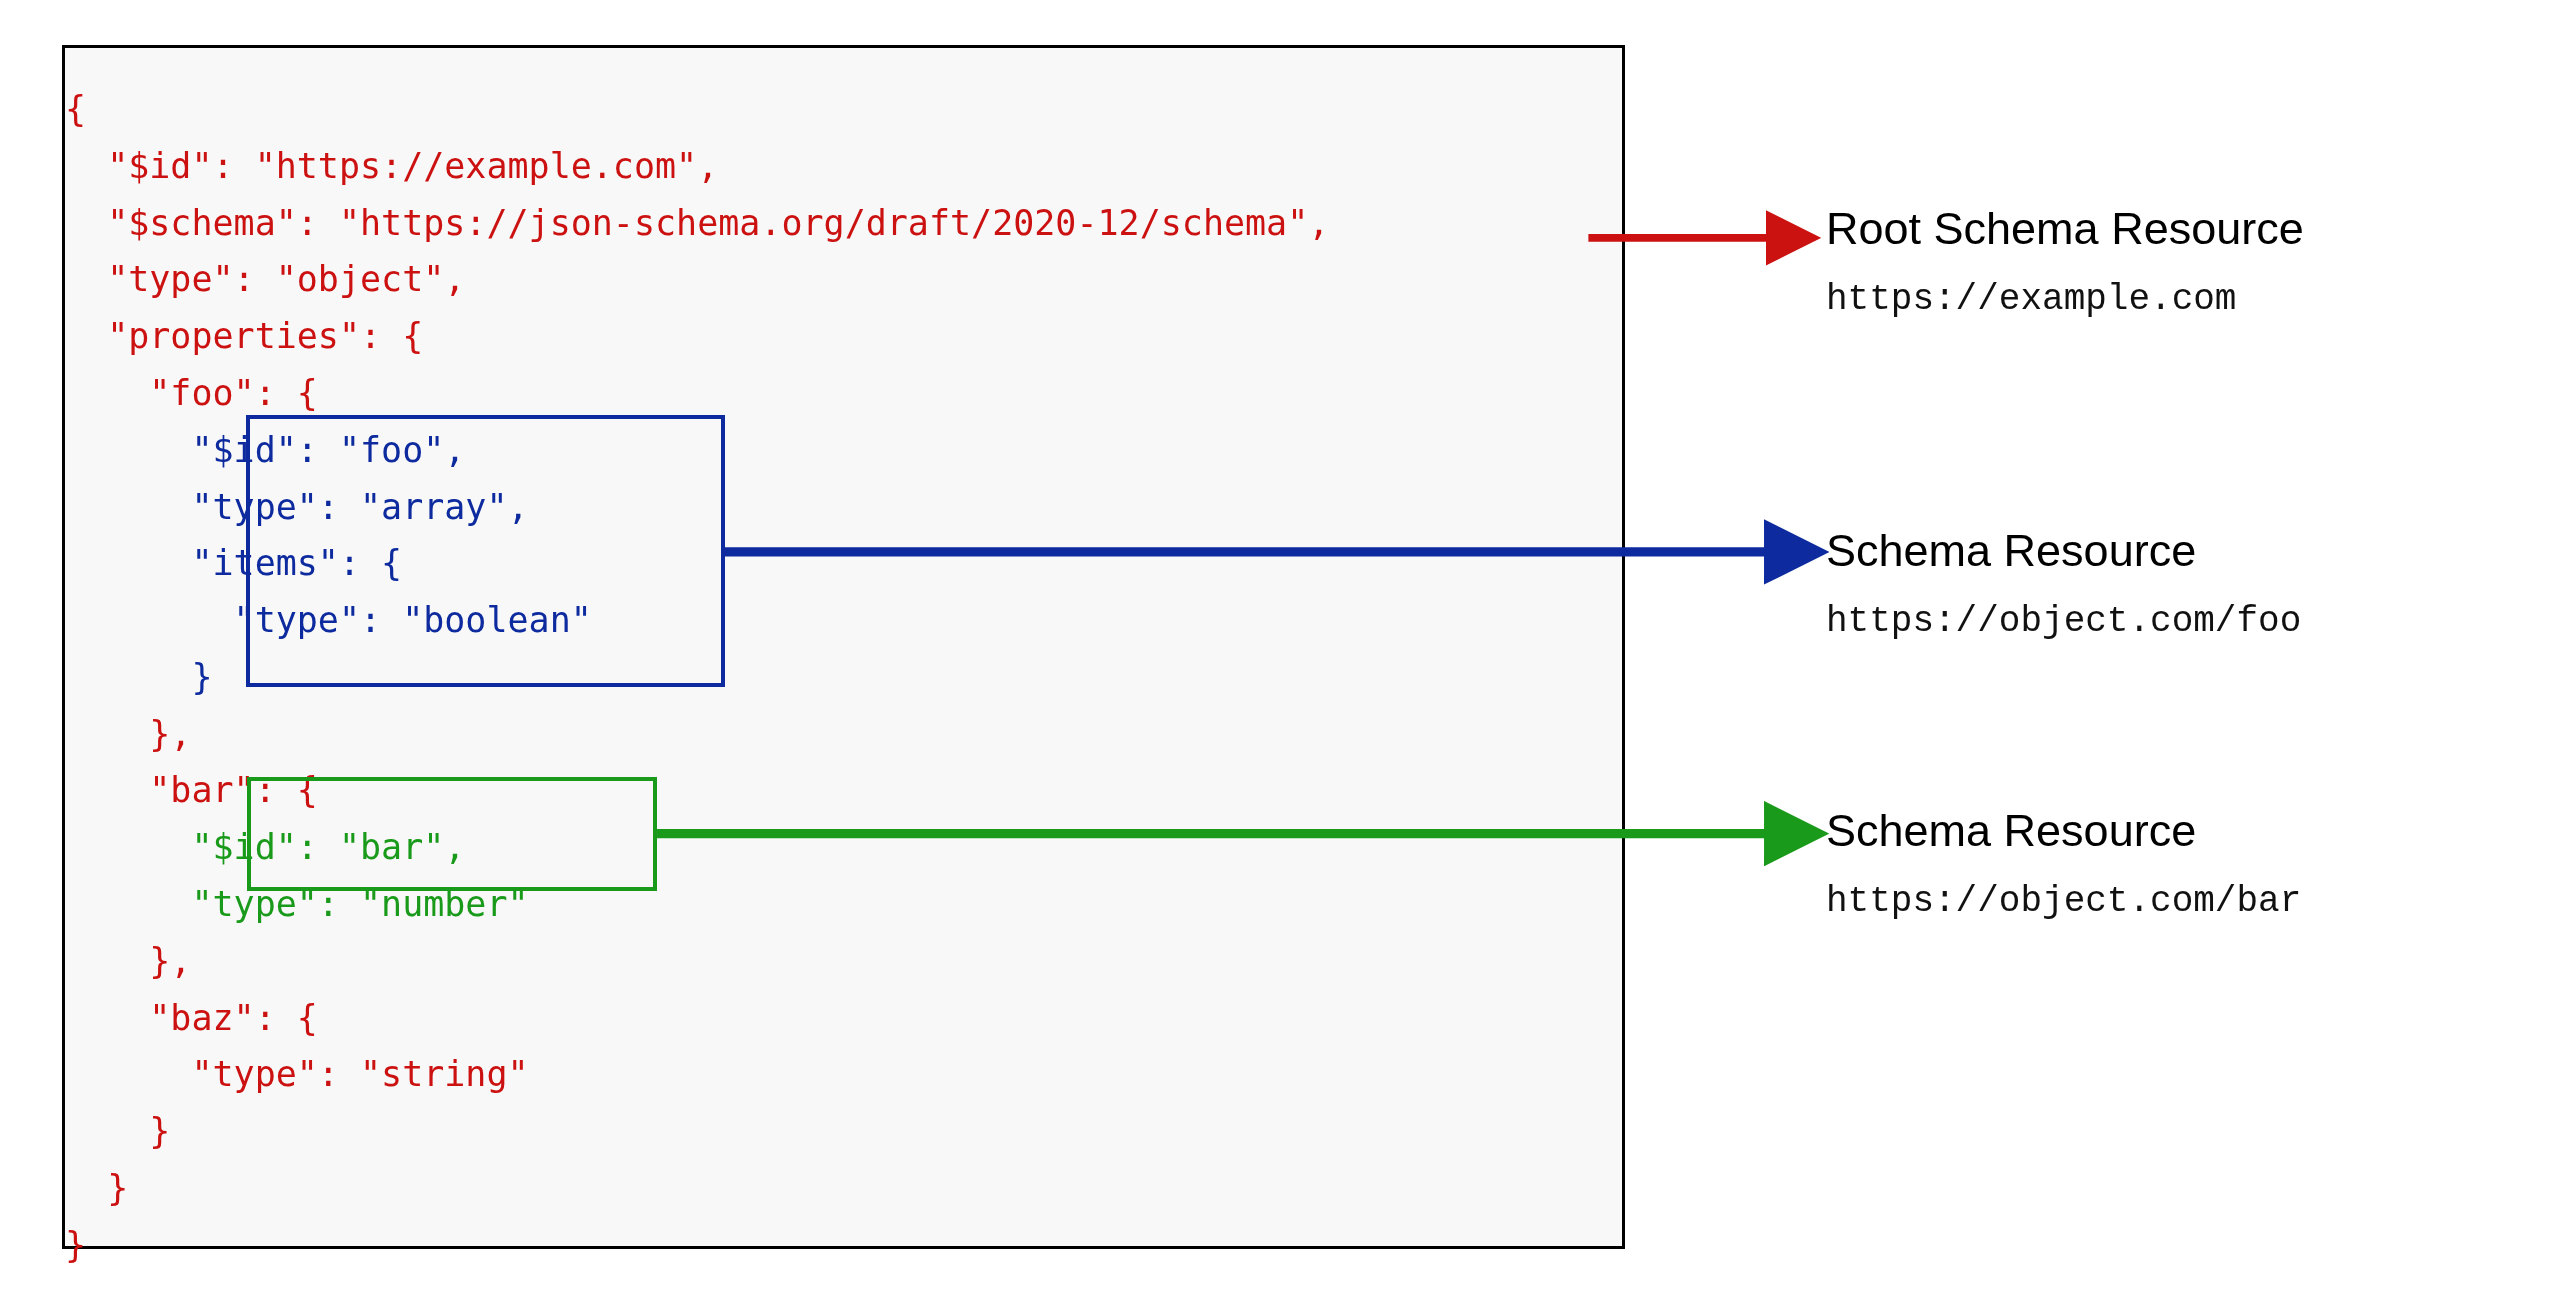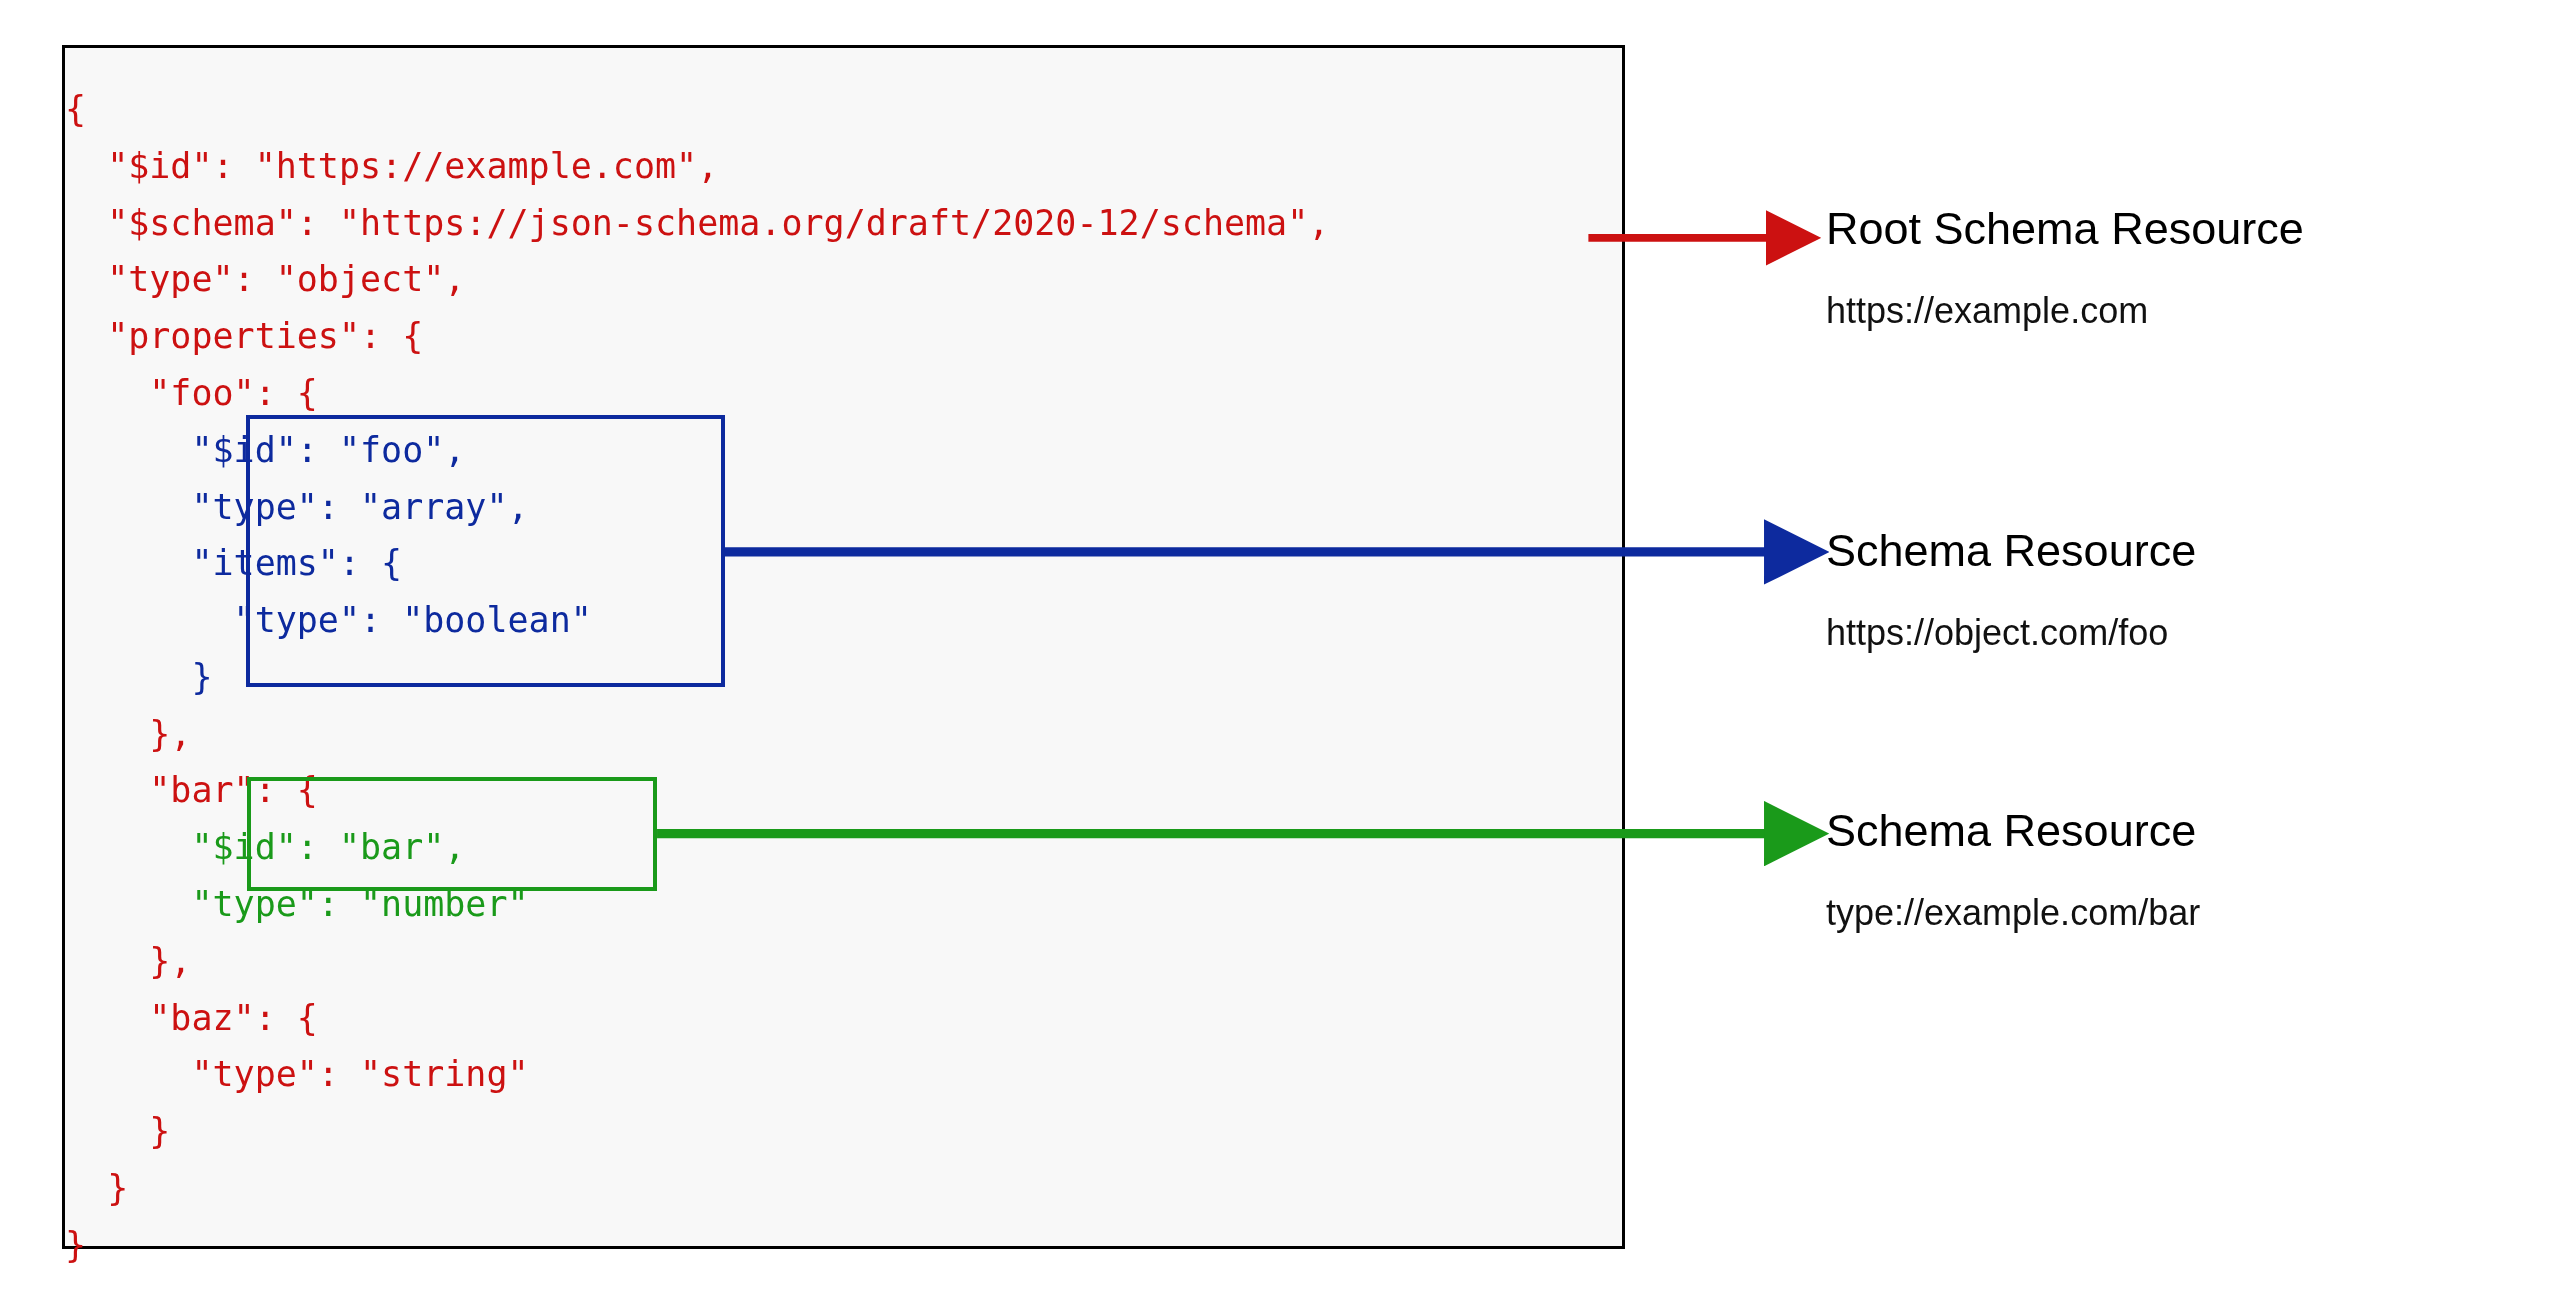--- a/index.html
+++ b/index.html
@@ -34,23 +34,23 @@
   .arrow-svg{position:absolute;overflow:visible;}
 
   
   .label-group{position:absolute;left:1826px;}
   .label-title{
     font-family:"Liberation Sans",sans-serif;
     font-weight:normal;font-size:45px;color:#000000;
     white-space:nowrap;line-height:52px;
   }
   .label-url{
-    font-family:Liberation Sans, sans-serif;
+    font-family:Liberation Mono, monospace;
     font-size:36px;color:#111111;white-space:nowrap;
-    line-height:45px;margin-top:33px;
+    line-height:45px;margin-top:22px;
   }
   #group-root{top:203px;}
   #group-foo{top:525px;}
   #group-bar{top:805px;}
 </style>
 </head>
 <body>
 
 <div id="code-panel">
   <div id="code-block">
@@ -108,15 +108,15 @@
   <div class="label-url">https://example.com</div>
 </div>
 
 <div class="label-group" id="group-foo">
   <div class="label-title">Schema Resource</div>
   <div class="label-url">https://object.com/foo</div>
 </div>
 
 <div class="label-group" id="group-bar">
   <div class="label-title">Schema Resource</div>
-  <div class="label-url">type://example.com/bar</div>
+  <div class="label-url">https://object.com/bar</div>
 </div>
 
 
 </body></html>

